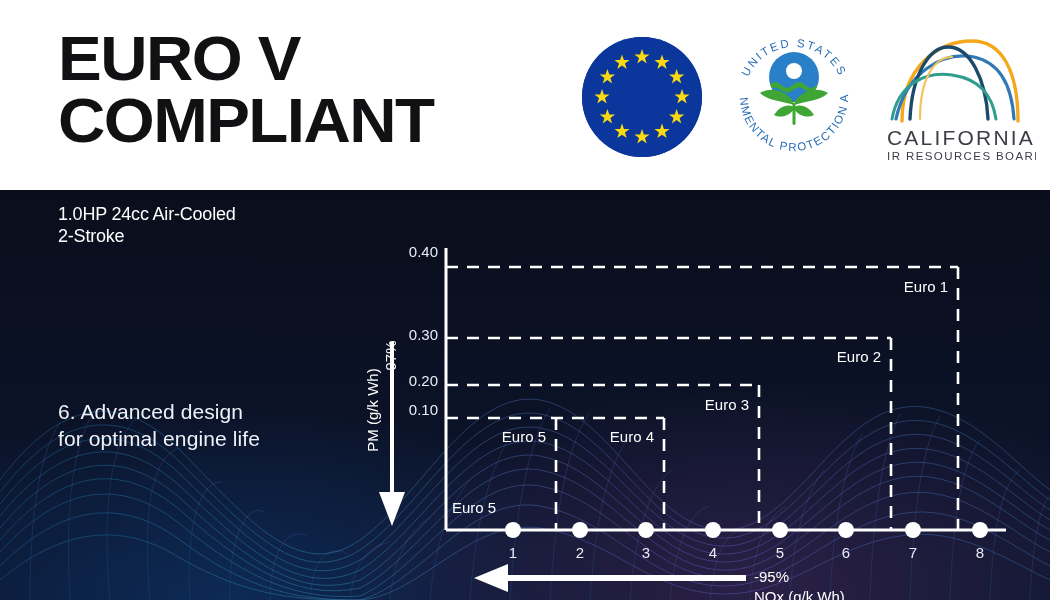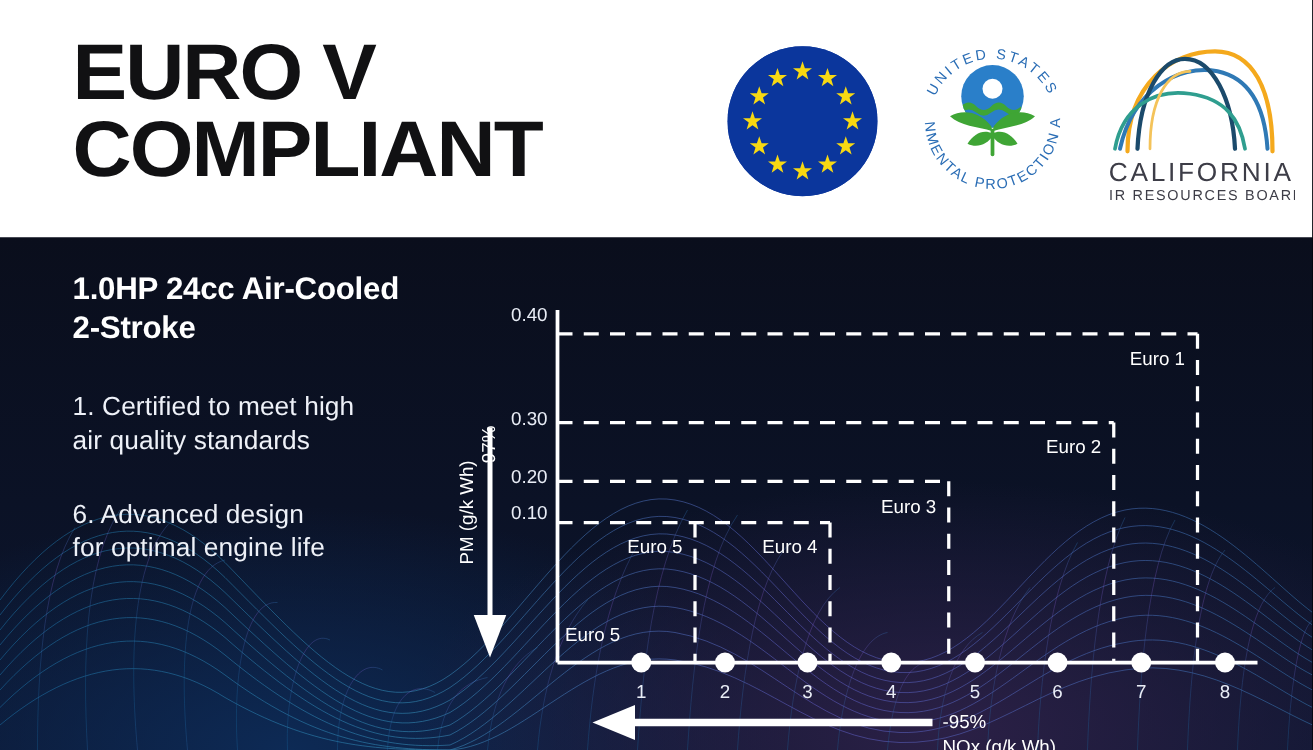--- a/index.html
+++ b/index.html
@@ -52,22 +52,22 @@
     background:
       radial-gradient(ellipse 700px 320px at 72% 96%, #2b2046 0%, rgba(43,32,70,0) 62%),
       radial-gradient(ellipse 620px 300px at 22% 100%, #0d2a55 0%, rgba(13,42,85,0) 65%),
       linear-gradient(180deg,#0a0e1c 0%, #0b1226 52%, #0c1630 100%);
     overflow:hidden;
   }
   #mesh{position:absolute;left:0;bottom:0;width:1050px;height:270px;opacity:.92;}
 
   
   #subtitle{
-    position:absolute;left:58px;top:26px;
-    font-size:25px;font-weight:bold;color:#ffffff;
+    position:absolute;left:58px;top:14px;
+    font-size:18px;font-weight:normal;color:#ffffff;
     line-height:1.22;letter-spacing:-.2px;white-space:pre-line;
   }
   .bullet{
     position:absolute;left:58px;
     font-size:21px;color:#eef1f8;line-height:1.30;
     letter-spacing:.1px;white-space:pre-line;font-weight:300;
   }
   #bullet-1{top:122px;}
   #bullet-2{top:208px;}
 
@@ -235,22 +235,20 @@
           <path d="M870,270 C872,212 878,128 900,84"></path>
         <path d="M910,270 C912,210 918,124 940,86"></path>
           <path d="M950,270 C952,214 958,136 980,110"></path>
         <path d="M990,270 C992,220 998,156 1020,140"></path>
           <path d="M1030,270 C1032,226 1038,176 1050,166"></path>
       </g>
     </svg>
 
     <div id="subtitle">1.0HP 24cc Air-Cooled
 2-Stroke</div>
-    <div class="bullet" id="bullet-1">1. Certified to meet high
-air quality standards</div>
     <div class="bullet" id="bullet-2">6. Advanced design
 for optimal engine life</div>
 
     <div id="chart">
       <svg width="680" height="360" viewBox="0 0 680 360" aria-hidden="false">
 
         <line id="y-axis" x1="90" y1="18" x2="90" y2="300" stroke="#ffffff" stroke-width="3"></line>
         <line id="x-axis" x1="90" y1="300" x2="650" y2="300" stroke="#ffffff" stroke-width="3"></line>
 
         <g>

